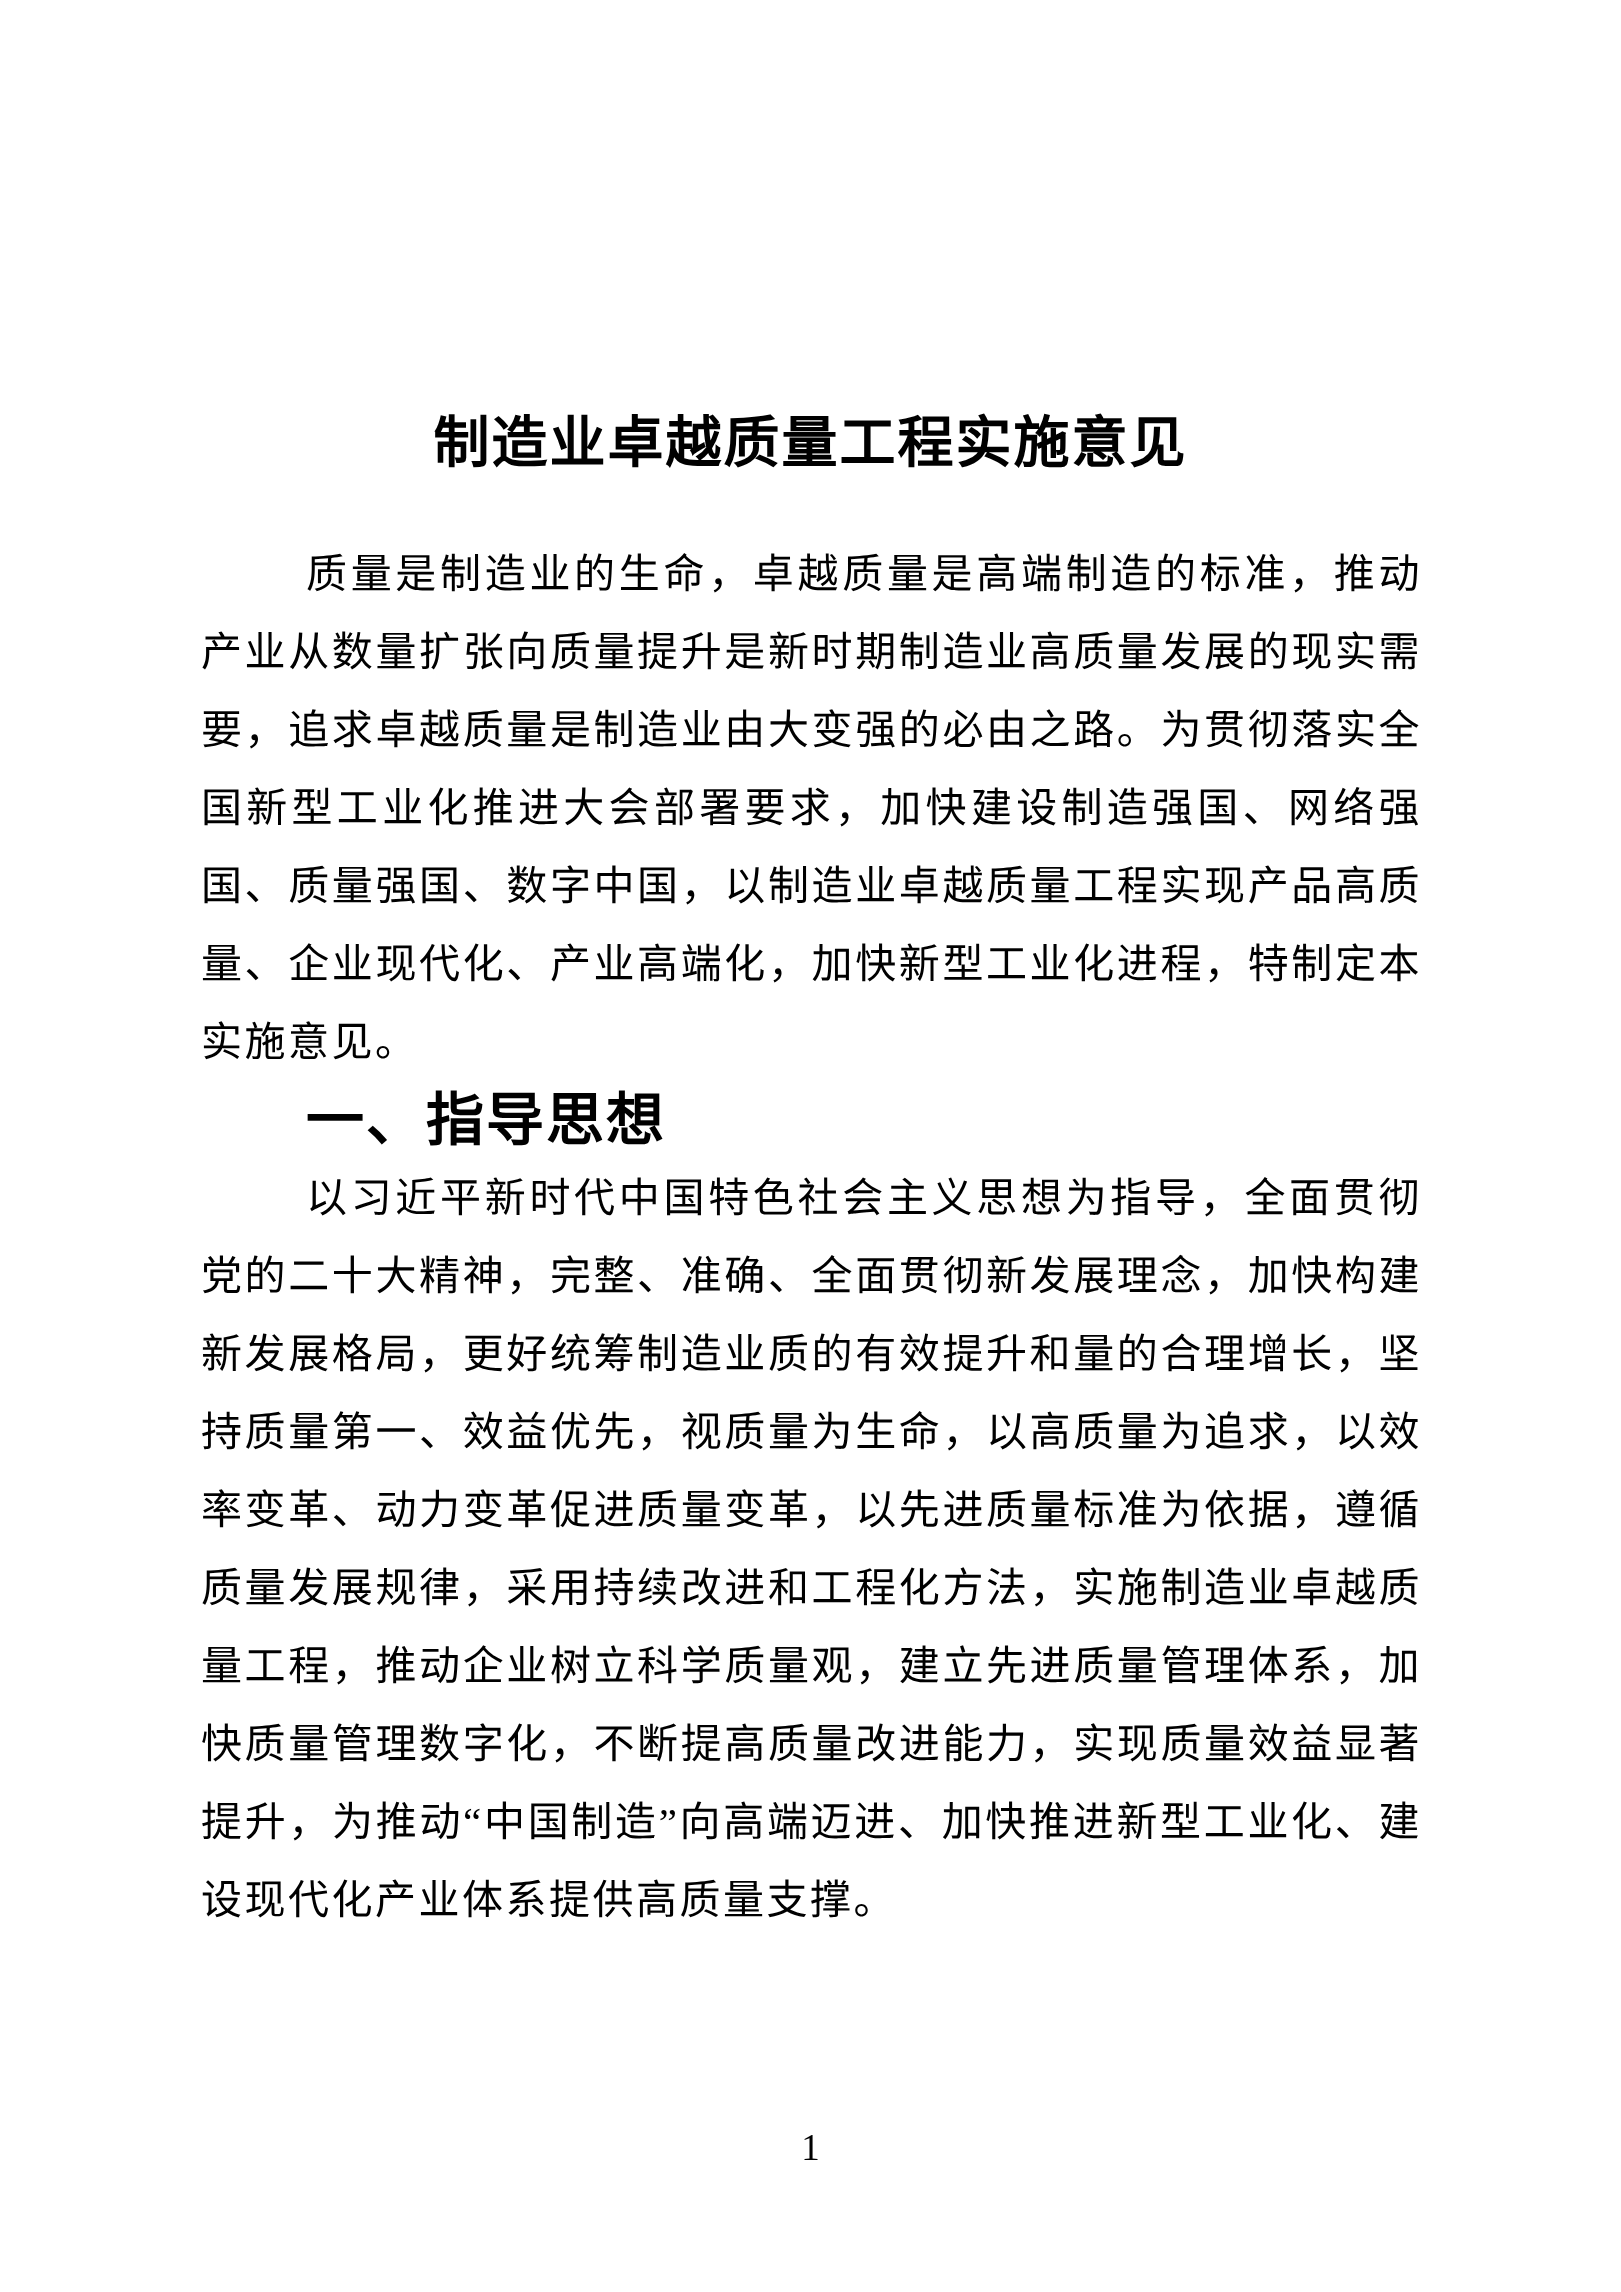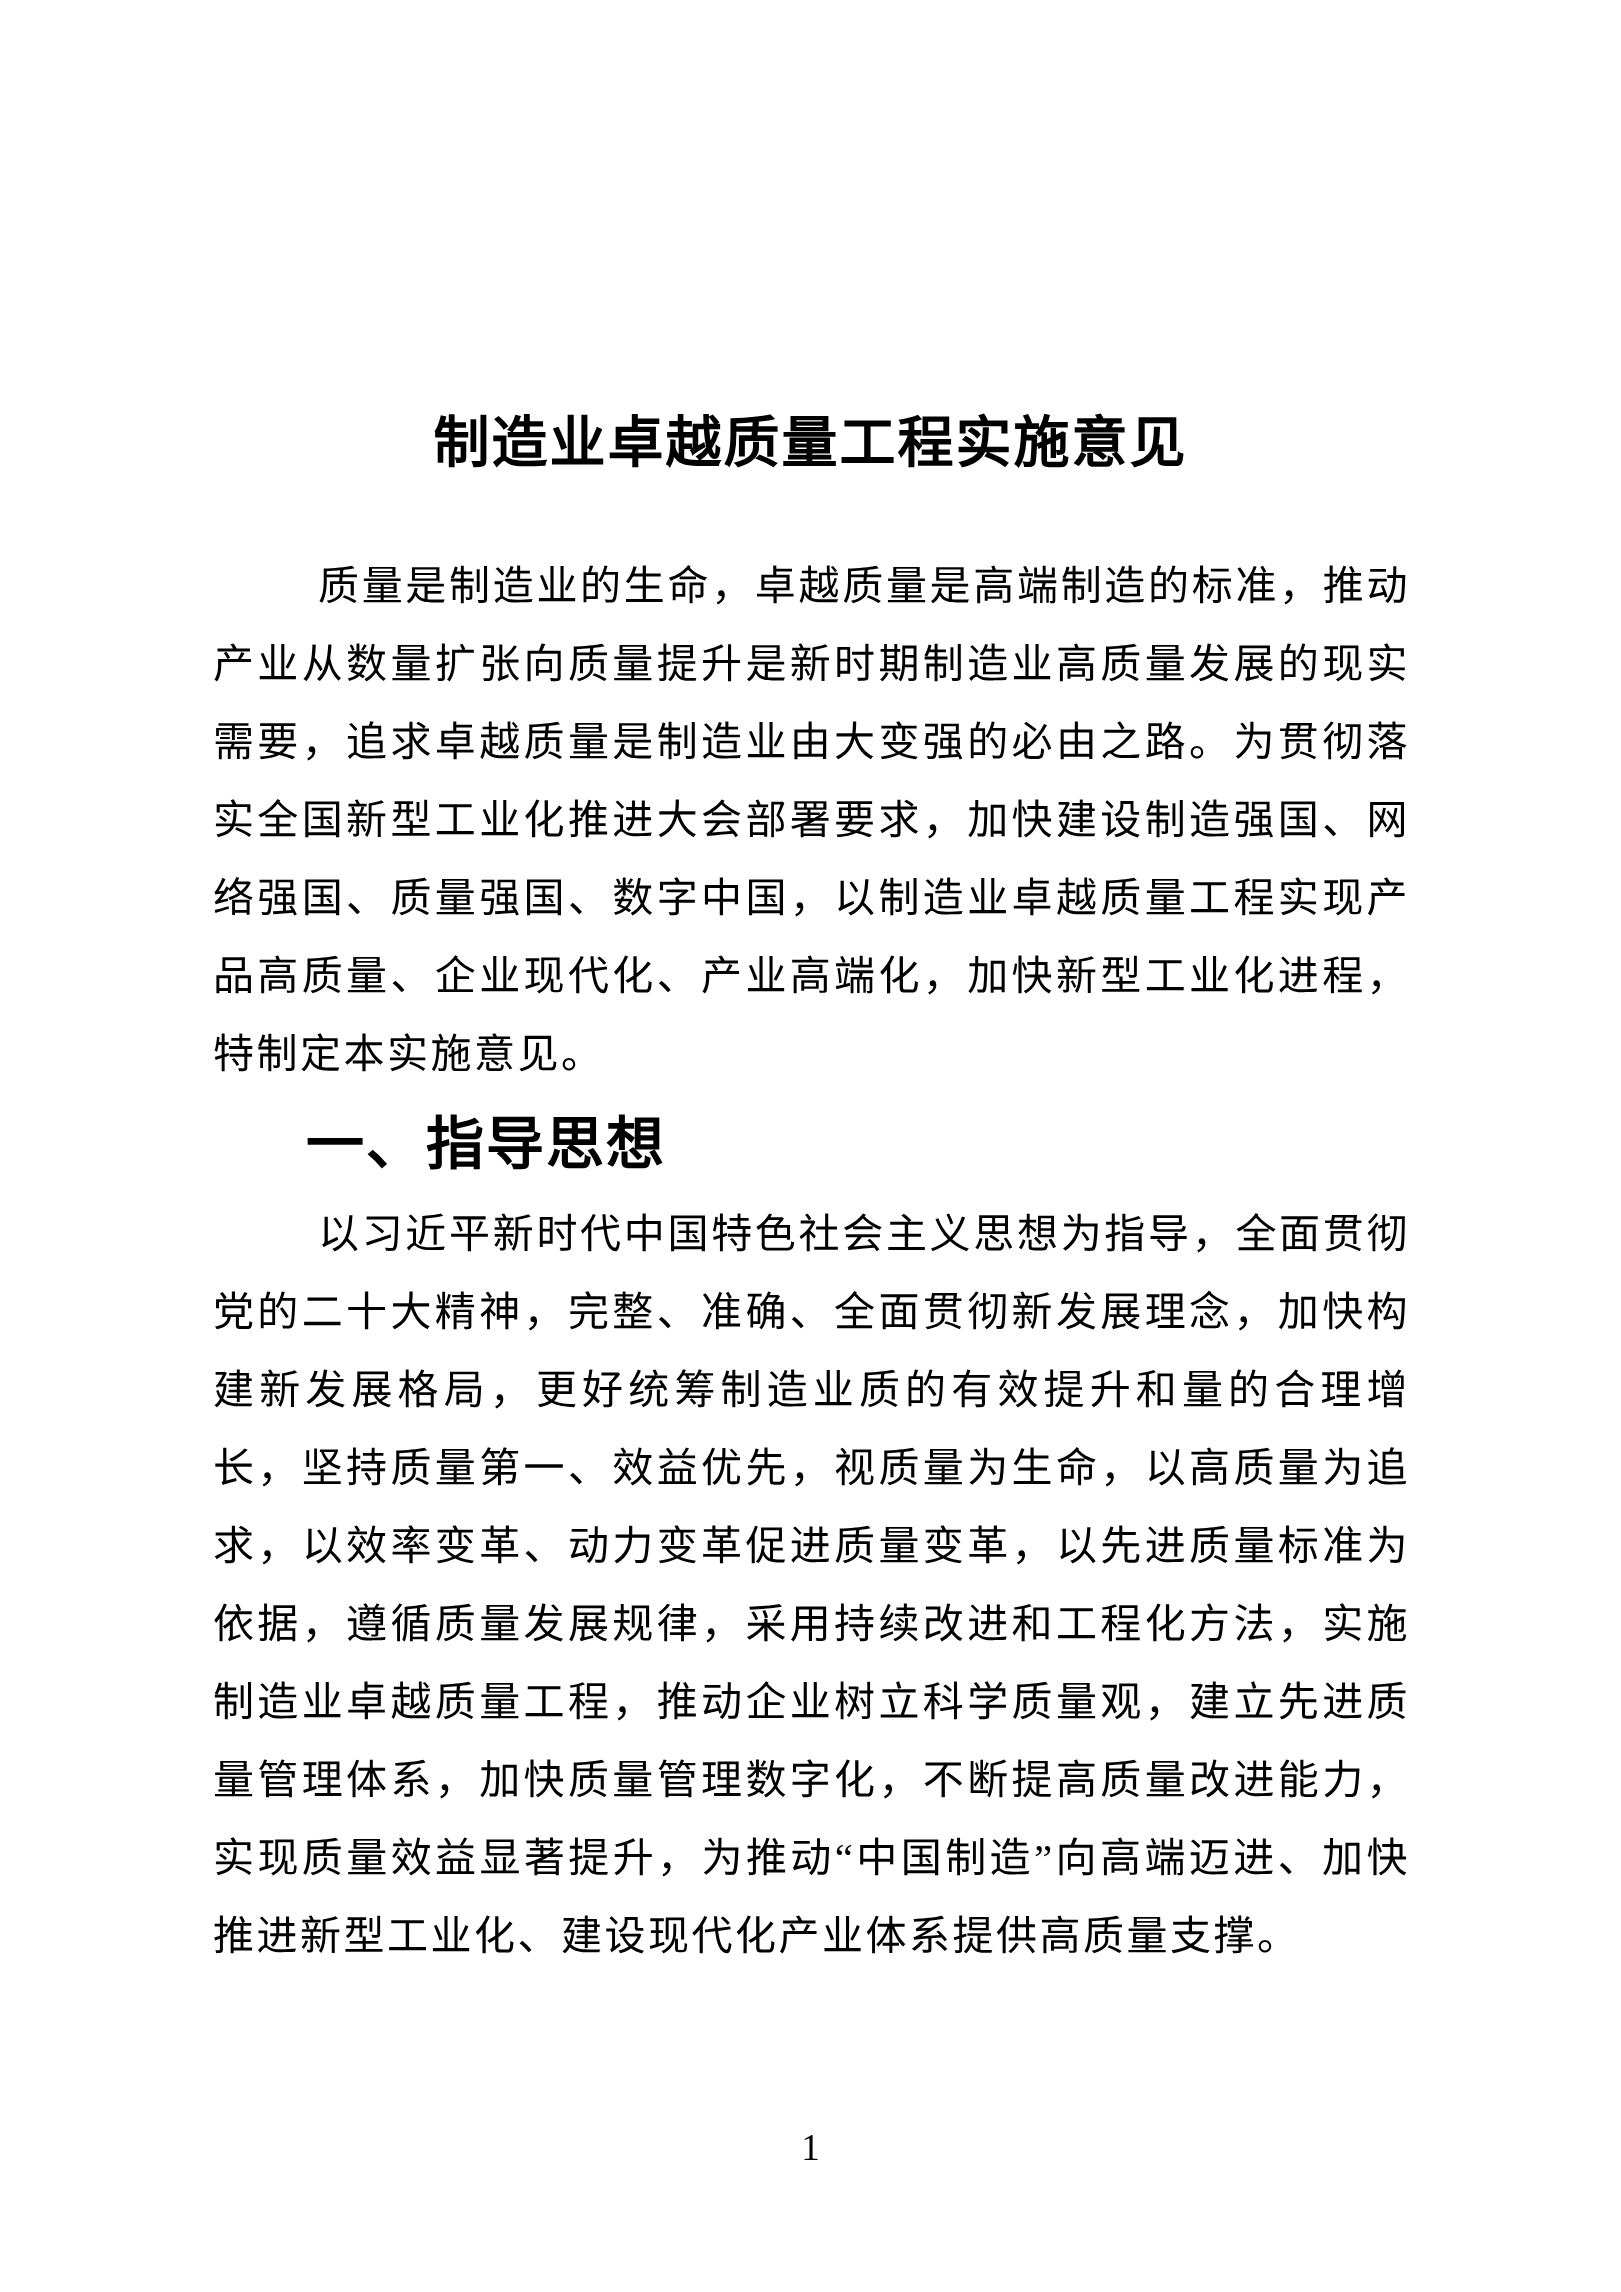--- a/index.html
+++ b/index.html
@@ -28,21 +28,21 @@
     line-height: 71px;
     letter-spacing: 2px;
   }
   .content {
     position: absolute;
     left: 201px;
     top: 535px;
     width: 1221px;
   }
   .body-para {
-    margin: 12px;
+    margin: 0;
     font-size: 41px;
     line-height: 78px;
     letter-spacing: 2.5px;
     text-align: justify;
     text-justify: inter-ideograph;
     text-indent: 105px;
     font-family: "Liberation Serif", serif;
   }
   .section-heading {
     margin: 0;

